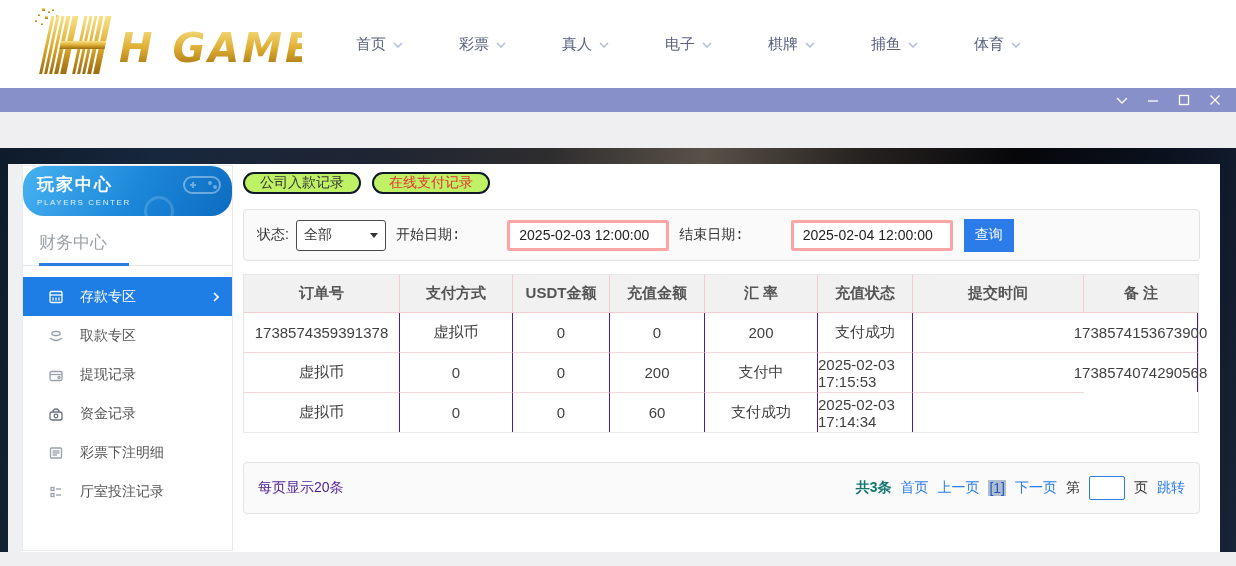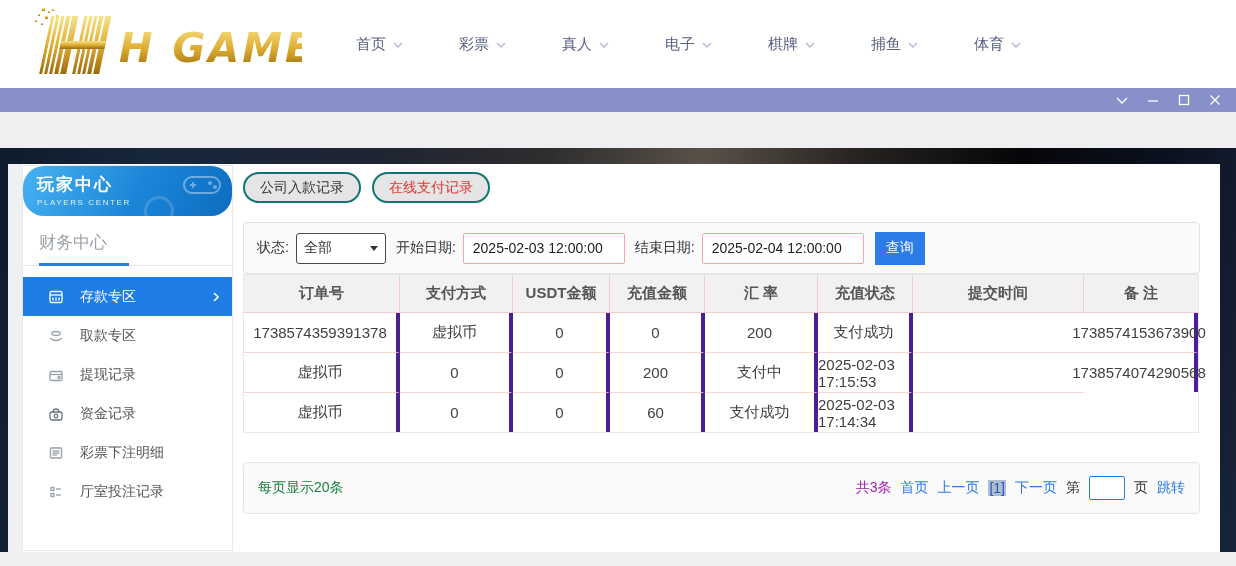--- a/index.html
+++ b/index.html
@@ -42,56 +42,56 @@
   .sb-divider::before{content:"";position:absolute;left:16px;top:-2px;width:90px;height:3px;background:#2a7de1;}
   .menu{margin-top:11px;}
   .menu-item{height:39px;display:flex;align-items:center;padding-left:25px;gap:16px;
     font-size:14px;color:#555;position:relative;cursor:pointer;}
   .menu-item .mi-icon{display:flex;align-items:center;}
   .menu-item.active{background:#1e7ee6;color:#fff;}
   .menu-item .arrow{position:absolute;right:13px;display:flex;align-items:center;}
   
   .main{position:absolute;left:235px;top:0;width:957px;height:387px;background:#fff;}
   .tabs{position:absolute;left:0;top:8px;display:flex;gap:11px;}
-  .pill{height:31px;border:2px solid #0f766e;border-radius:17px;background:#e5e5e5;
+  .pill{height:22px;border:2px solid #0f172a;border-radius:17px;background:#bef264;
     display:flex;align-items:center;padding:0 15px;font-size:14px;color:#333;
     cursor:pointer;box-sizing:border-box;white-space:nowrap;}
   .pill.active{color:#e23434;}
-  .filterbar{position:absolute;left:0;top:58px;width:957px;height:52px;border:1px solid #e2e2e5;
+  .filterbar{position:absolute;left:0;top:45px;width:957px;height:52px;border:1px solid #e2e2e5;
     background:#fafafa;border-radius:4px;box-sizing:border-box;display:flex;align-items:center;
     padding:0 13px;font-size:14px;color:#333;}
   .flabel{margin-right:7px;white-space:nowrap;}
-  .flabel.ml{margin-left:10px;}
+  .flabel.ml{margin-left:10px;font-family:Liberation Mono, monospace;}
   .sel{width:90px;height:31px;border:1px solid #4a4a4a;border-radius:3px;background:#fff;
     display:flex;align-items:center;justify-content:space-between;padding:0 7px;
     box-sizing:border-box;cursor:pointer;}
   .caret{width:0;height:0;border-left:4px solid transparent;border-right:4px solid transparent;
     border-top:5px solid #333;}
-  .dateinput{width:162px;height:31px;border:1px solid #fca5a5;border-radius:2px;padding:0 9px;
-    font-size:14px;color:#222;box-sizing:border-box;font-family:inherit;background:#fff;}
+  .dateinput{width:162px;height:31px;border:3px solid #fca5a5;border-radius:2px;padding:0 9px;
+    font-size:14px;color:#222;box-sizing:border-box;font-family:inherit;background:#fff;margin-left:40px;}
   .btn-search{width:50px;height:33px;background:#2b7ce9;color:#fff;border:none;border-radius:0;
     font-size:14px;cursor:pointer;margin-left:11px;font-family:inherit;}
   
   .table{position:absolute;left:0;top:110px;width:954px;border:1px solid #e8e8e8;
     display:grid;grid-template-columns:156px 113px 97px 95px 113px 95px 171px 114px;}
   .th{height:37px;background:#f1f1f2;font-weight:bold;color:#555;font-size:15px;
     display:flex;align-items:center;justify-content:center;
     border-bottom:1px solid #f3cdcd;border-right:1px solid #f3cdcd;}
   .td{height:39px;background:#fff;color:#3f3f3f;font-size:15px;
     display:flex;align-items:center;justify-content:center;
-    border-bottom:1px solid #f6d6d6;border-right:4px solid #4c1d95;}
+    border-bottom:1px solid #f6d6d6;border-right:1px solid #4c1d95;}
   .no-r{border-right:none;}
   .no-b{border-bottom:none;}
   
   .pagebar{position:absolute;left:0;top:298px;width:957px;height:52px;background:#fafafa;
     border:1px solid #e4e4e7;border-radius:4px;box-sizing:border-box;display:flex;
     align-items:center;justify-content:space-between;padding:0 14px;font-size:14px;}
-  .psize{color:#15803d;}
+  .psize{color:#4c1d95;}
   .pright{display:flex;align-items:center;gap:9px;}
-  .ptotal{color:#a21caf;}
+  .ptotal{color:#0f766e;font-weight:bold;}
   .plink{color:#2b7ce9;cursor:pointer;white-space:nowrap;}
   .pcur{color:#2456c0;background:#aebdd0;padding:0 1px;cursor:pointer;}
   .ptext{color:#333;}
   .jumpinput{width:36px;height:24px;border:1px solid #2b7ce9;border-radius:2px;box-sizing:border-box;}
 </style>
 </head>
 <body>
 
 <div class="header">
   <div class="logo">

